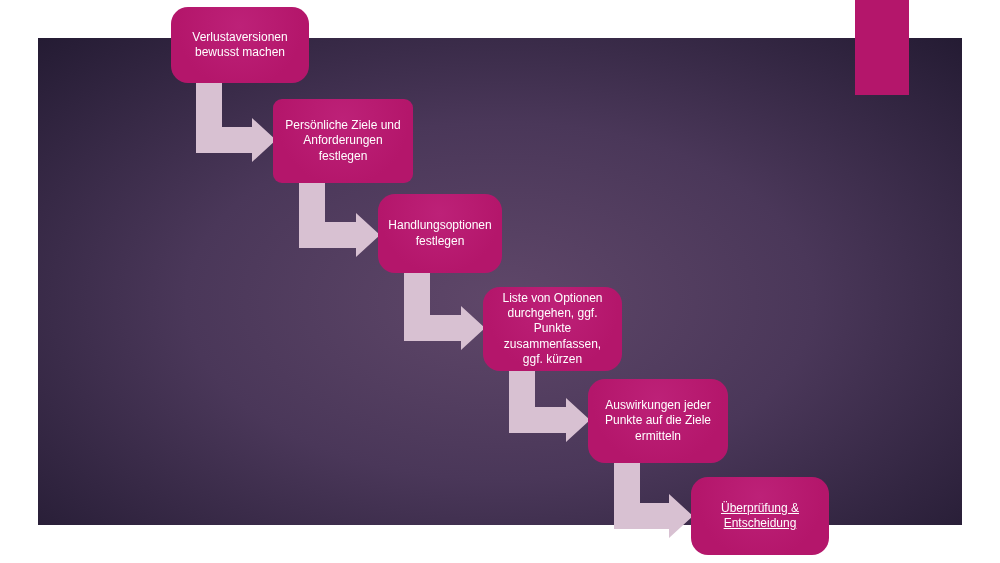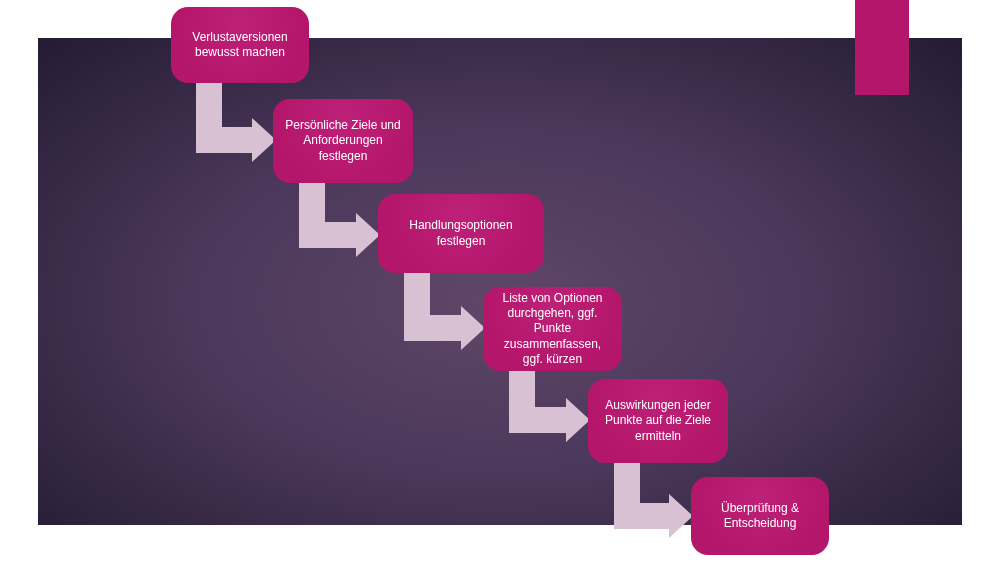--- a/index.html
+++ b/index.html
@@ -53,25 +53,25 @@
     justify-content: center;
     text-align: center;
     border-radius: 17px;
     padding: 8px 12px;
     background: radial-gradient(circle at 50% 25%, #bd2178 0%, var(--accent) 70%);
     color: var(--box-text);
     font-size: 12px;
     line-height: 1.28;
   }
   .step-1 { left: 171px; top:   7px; width: 138px; height: 76px; }
-  .step-2 { left: 273px; top:  99px; width: 140px; height: 84px; }
-  .step-3 { left: 378px; top: 194px; width: 166px; height: 79px; }
+  .step-2 { left: 273px; top:  99px; width: 140px; height: 84px; border-radius: 9px; }
+  .step-3 { left: 378px; top: 194px; width: 124px; height: 79px; }
   .step-4 { left: 483px; top: 287px; width: 139px; height: 84px; text-align: center; }
   .step-5 { left: 588px; top: 379px; width: 140px; height: 84px; }
-  .step-6 { left: 691px; top: 477px; width: 138px; height: 78px; }
+  .step-6 { left: 691px; top: 477px; width: 138px; height: 78px; text-decoration: underline; }
 </style>
 </head>
 <body>
 
 <div class="canvas">
 
   <div class="slide-bg"></div>
 
   <div class="accent-bar"></div>
 

